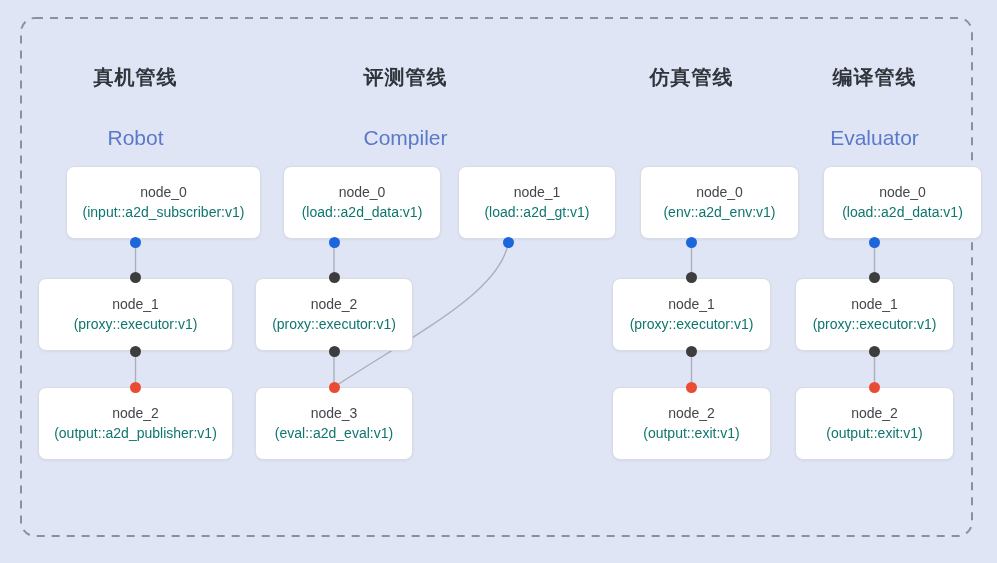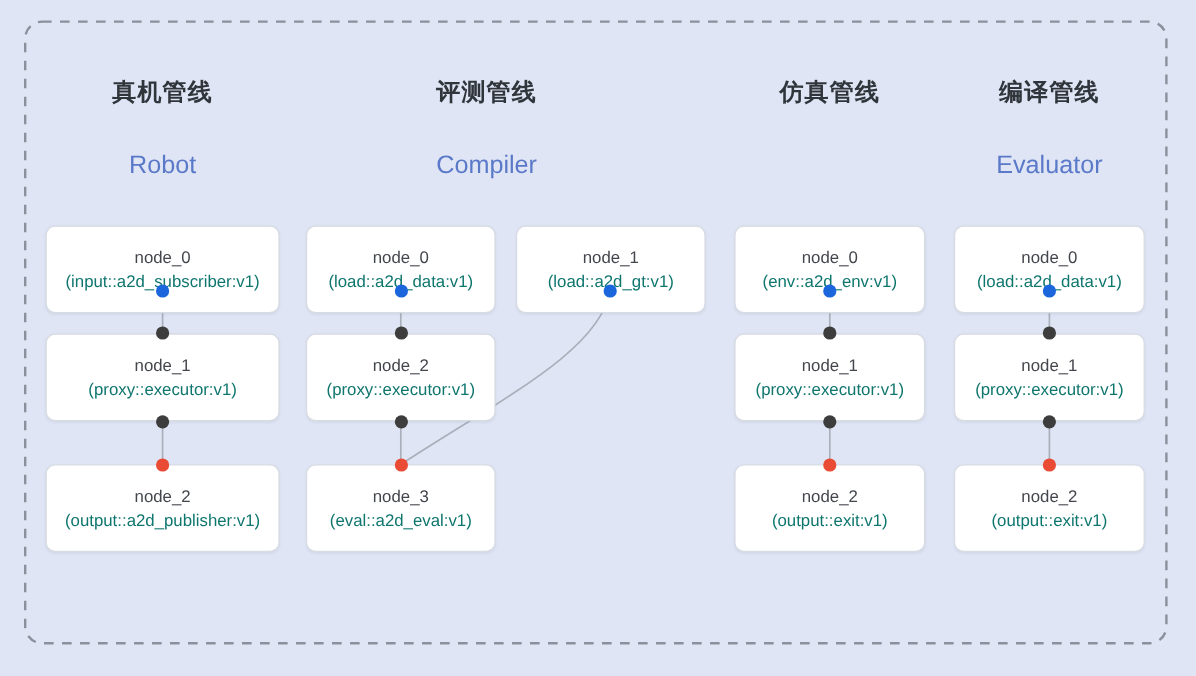--- a/index.html
+++ b/index.html
@@ -62,21 +62,21 @@
   .node-name {
     font-size: 14px;
     color: #43464c;
     line-height: 17px;
   }
   .node-type {
     font-size: 14px;
     color: #0f766e;
     line-height: 17px;
   }
-  .row-0 { top: 188px; }
+  .row-0 { top: 166px; margin-left: 28px; }
   .row-1 { top: 278px; }
   .row-2 { top: 387px; }
 
   .col-robot  { left: 38px;  width: 195px; }
   .col-eval-a { left: 255px; width: 158px; }
   .col-eval-b { left: 430px; width: 158px; }
   .col-sim    { left: 612px; width: 159px; }
   .col-comp   { left: 795px; width: 159px; }
 
   .hdr-robot { left: 38px;  width: 195px; }

